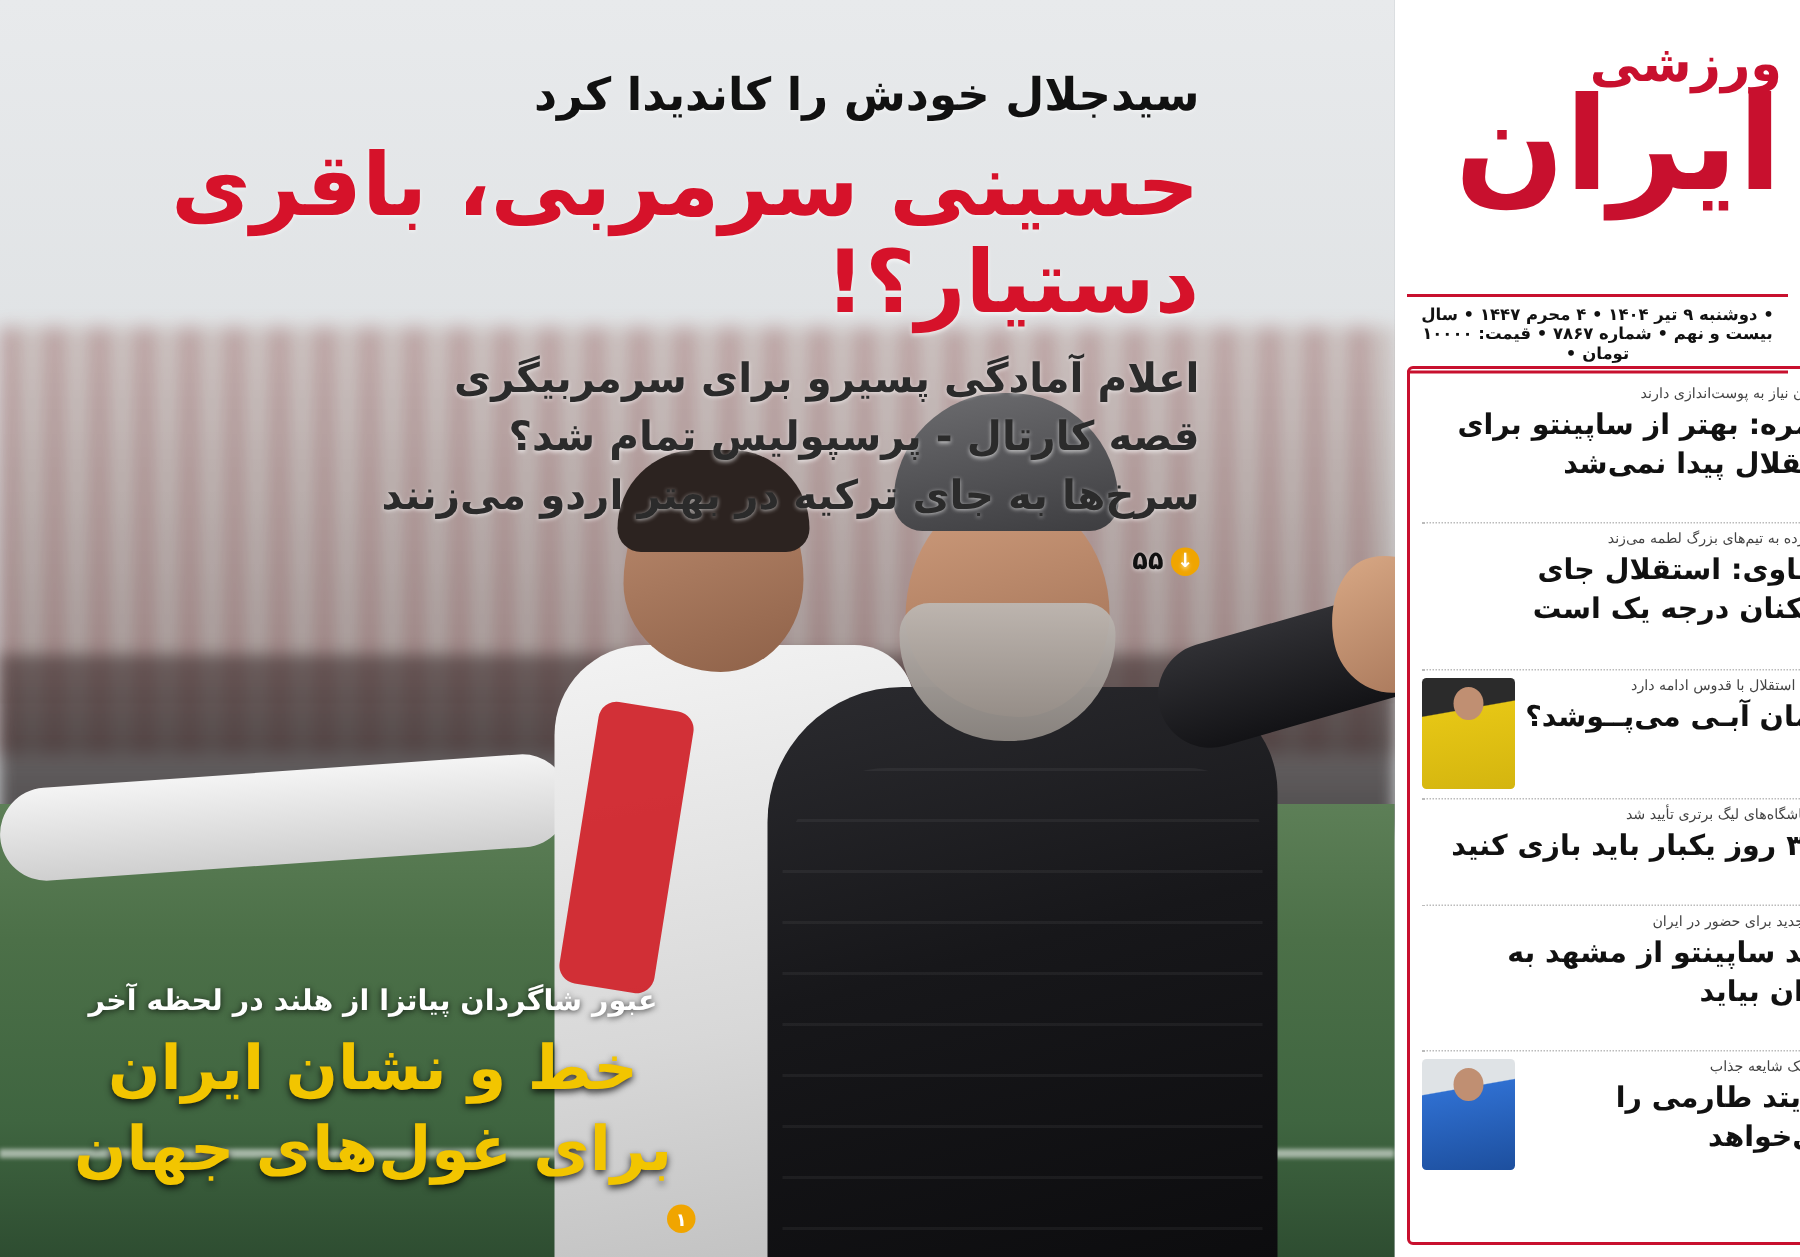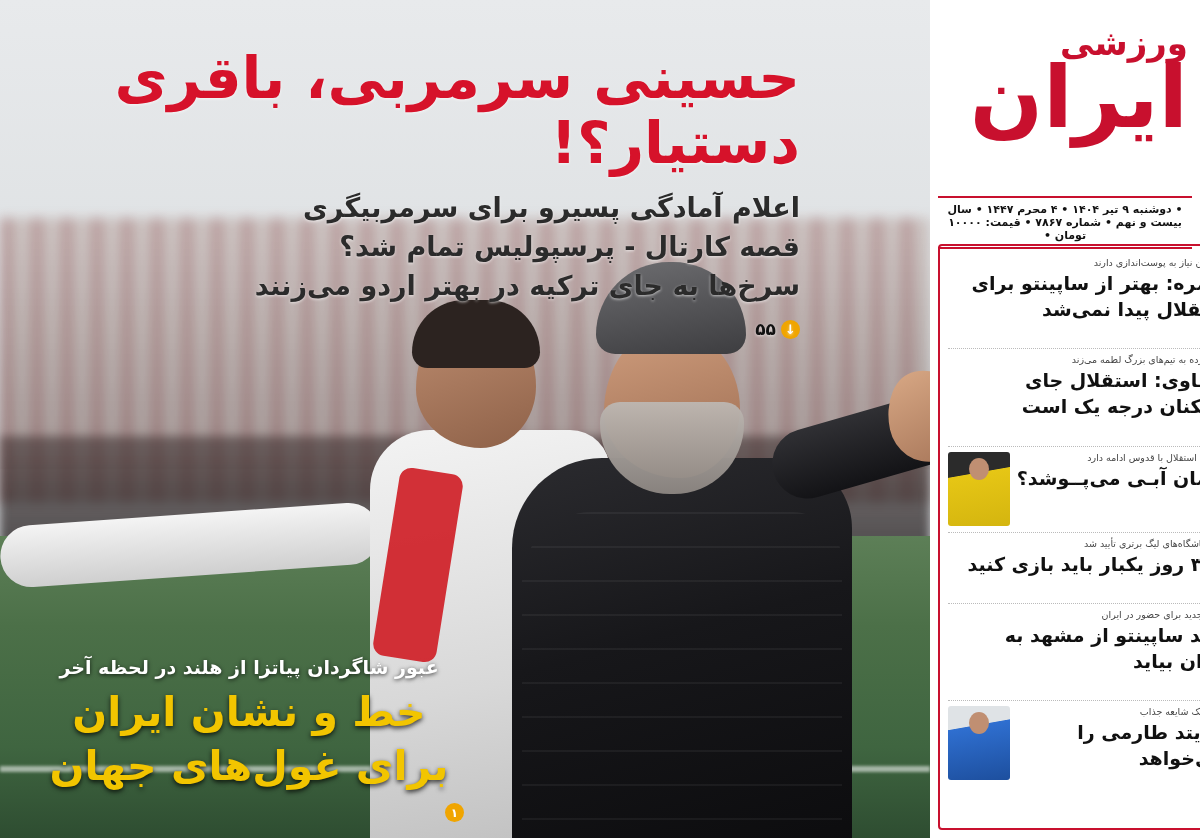--- a/index.html
+++ b/index.html
@@ -273,20 +273,21 @@
       <div class="jacket"></div>
       <div class="quilt"></div>
       <div class="arm-up"></div>
       <div class="hand"></div>
       <div class="face"></div>
       <div class="beard"></div>
       <div class="beanie"></div>
     </div>
 
     <div class="masthead-left">
+      <div class="kicker-top">سیدجلال خودش را کاندیدا کرد</div>
       <div class="main-title">حسینی سرمربی، باقری دستیار؟!</div>
       <div class="sub-lines">
         <div>اعلام آمادگی پسیرو برای سرمربیگری</div>
         <div>قصه کارتال - پرسپولیس تمام شد؟</div>
         <div>سرخ‌ها به جای ترکیه در بهتر اردو می‌زنند</div>
       </div>
       <div class="page-pill">
         <span class="pill-badge">↓</span>
         <span class="pill-num">۵۵</span>
       </div>

